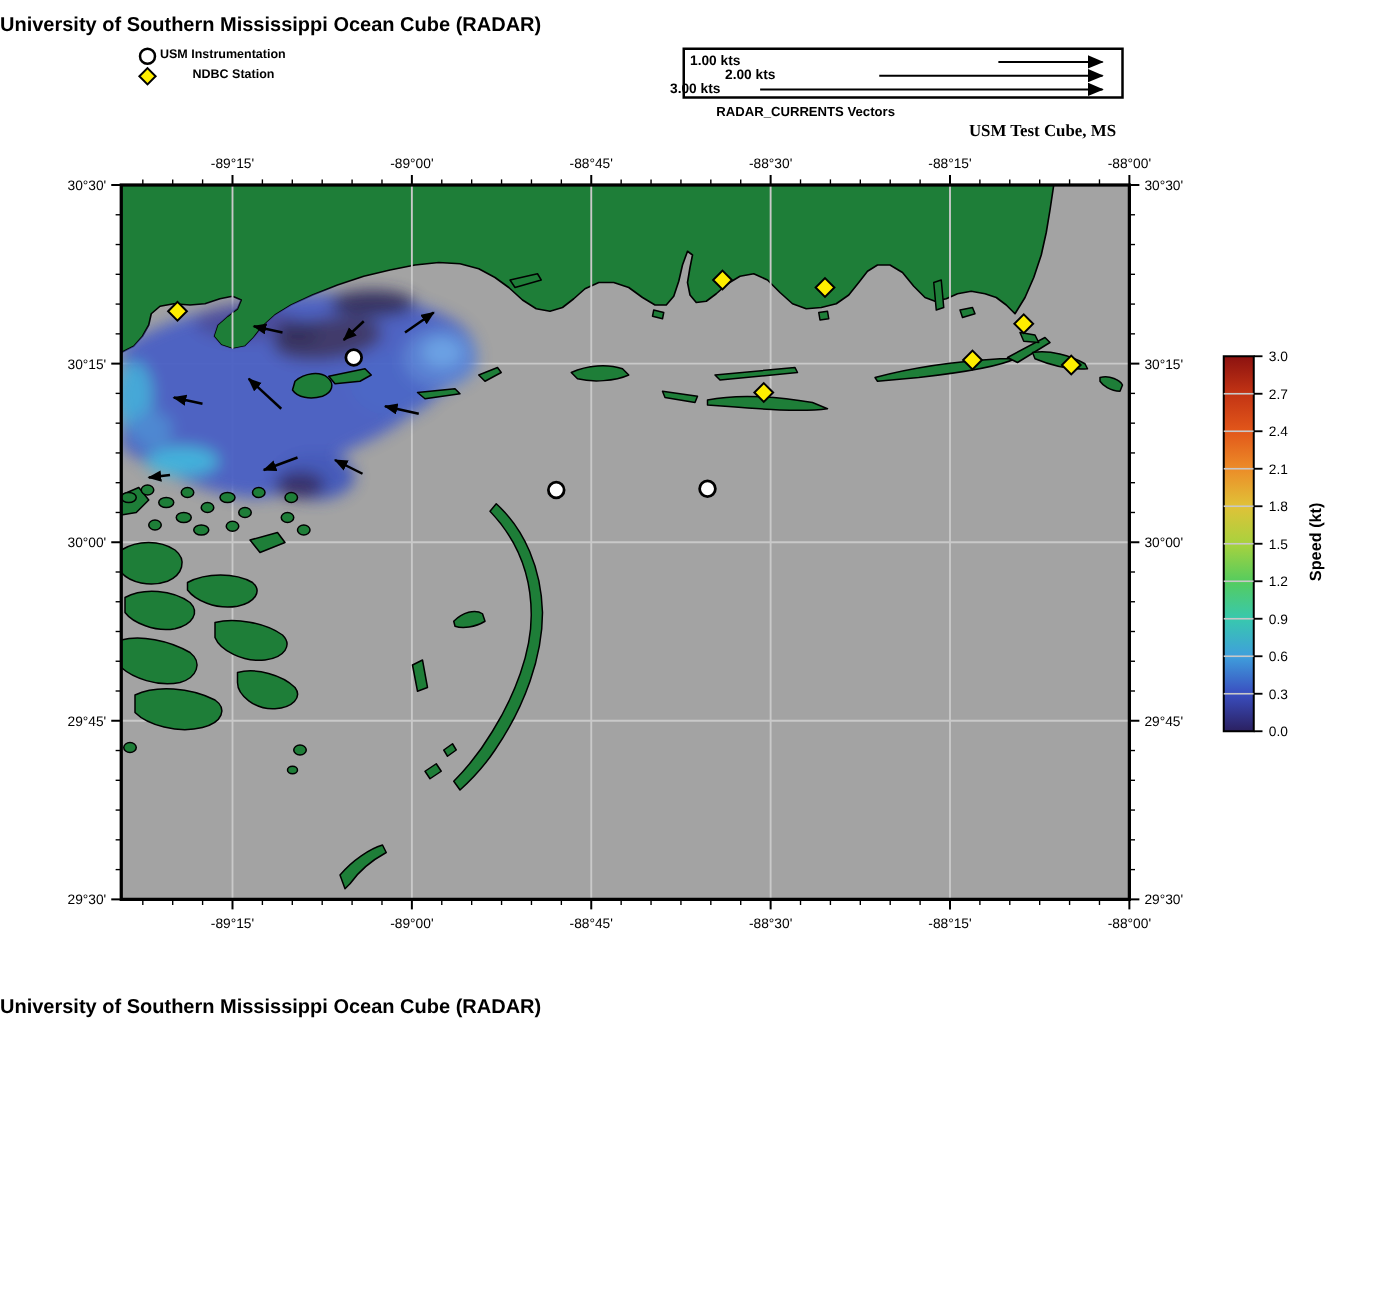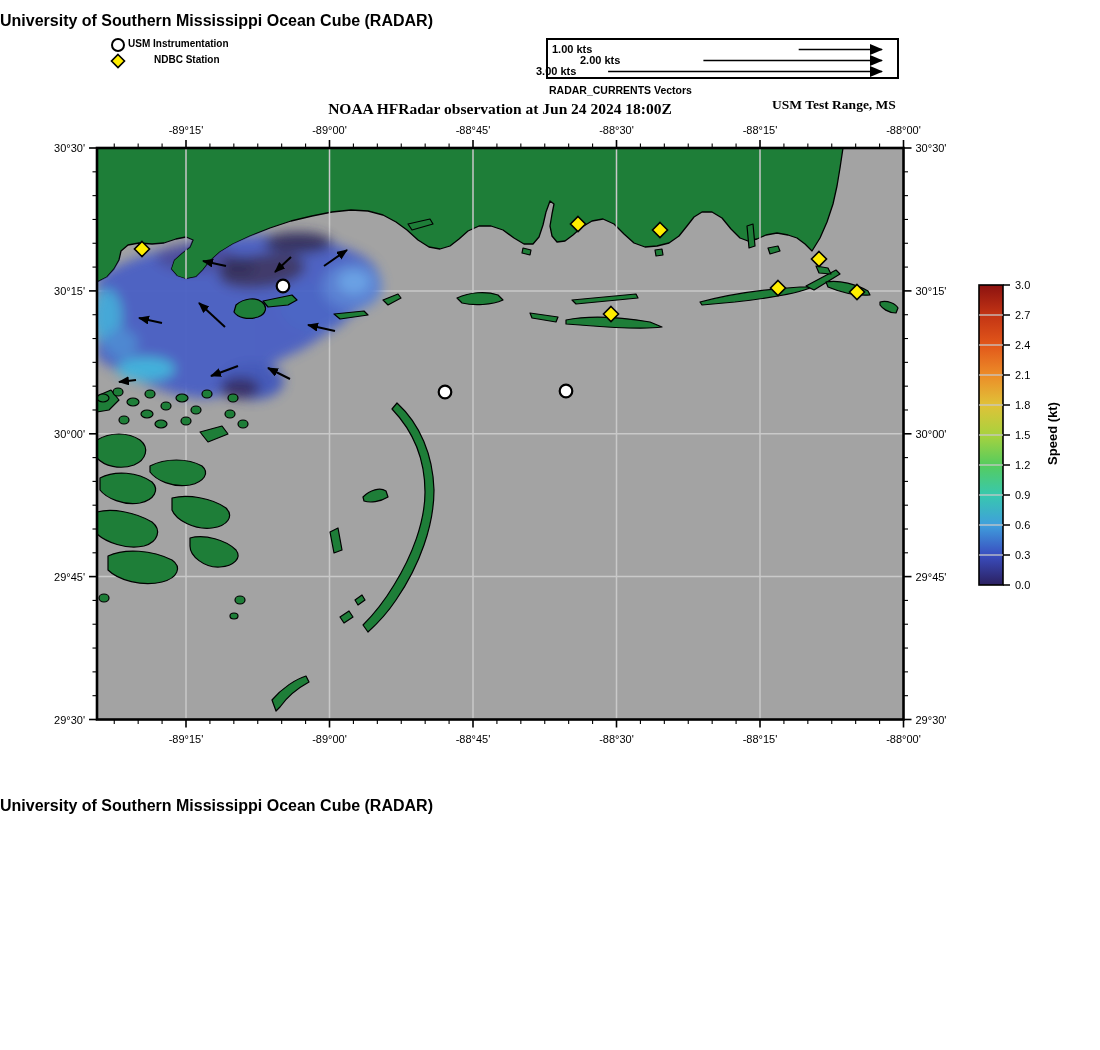--- a/index.html
+++ b/index.html
@@ -386,21 +386,20 @@
   </svg>
 
   <div class="abs title" style="top:12px;">University of Southern Mississippi Ocean Cube (RADAR)</div>
 
   <div class="abs legend-label" style="left:128px;top:38px;">USM Instrumentation</div>
   <div class="abs legend-label" style="left:126px;top:54px;margin-left:28px;">NDBC Station</div>
 
   <div class="abs scale-row" style="left:552px;top:44px;">1.00 kts</div>
   <div class="abs scale-row" style="left:552px;top:55px;margin-left:28px;">2.00 kts</div>
   <div class="abs scale-row" style="left:536px;top:66px;">3.00 kts</div>
-  <div class="abs caption" style="left:549px;top:84px;text-align:right;">RADAR_CURRENTS Vectors</div>
-
-  <div class="abs serif" style="left:0;width:1000px;top:100px;font-size:15.5px;text-align:center;">NOAA HFRadar observation at Jun 24 2024 18:00Z</div>
-  <div class="abs serif" style="left:709px;width:250px;top:97px;font-size:13.5px;text-align:center;">USM Test Range, MS</div>
+  <div class="abs caption" style="left:573px;top:84px;text-align:right;">RADAR_CURRENTS Vectors</div>
+
+  <div class="abs serif" style="left:709px;width:250px;top:97px;font-size:13.5px;text-align:center;">USM Test Cube, MS</div>
 
   <div class="abs cbar-label" style="left:1002px;top:426px;width:100px;text-align:center;">Speed (kt)</div>
 
   <div class="abs title" style="top:797px;">University of Southern Mississippi Ocean Cube (RADAR)</div>
 </div>
 
 </body></html>

